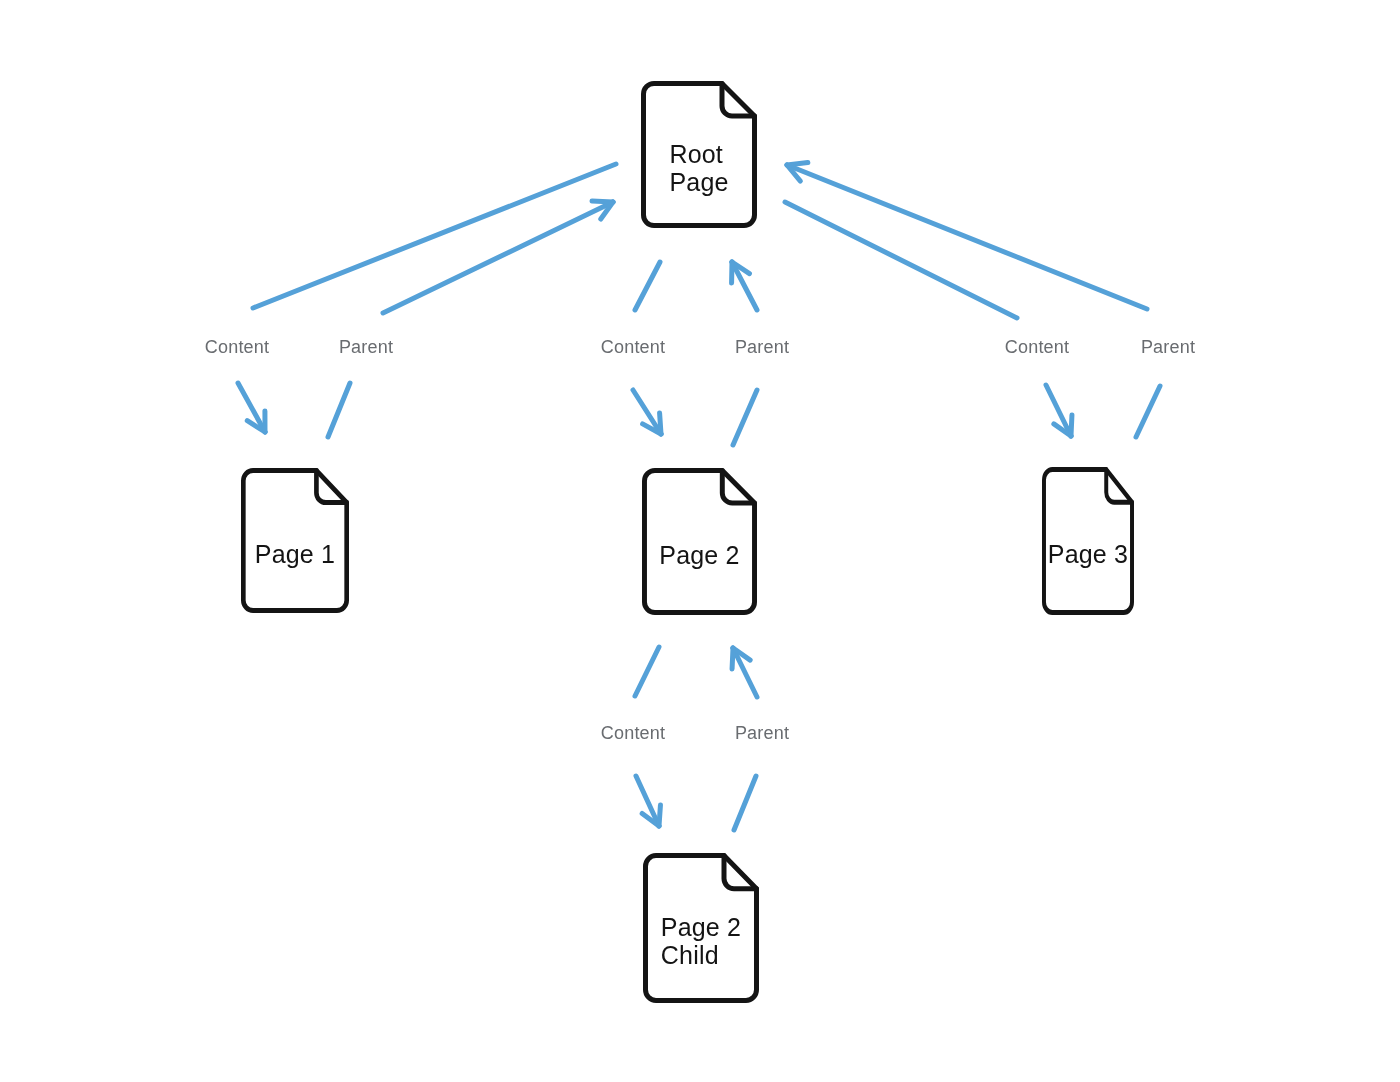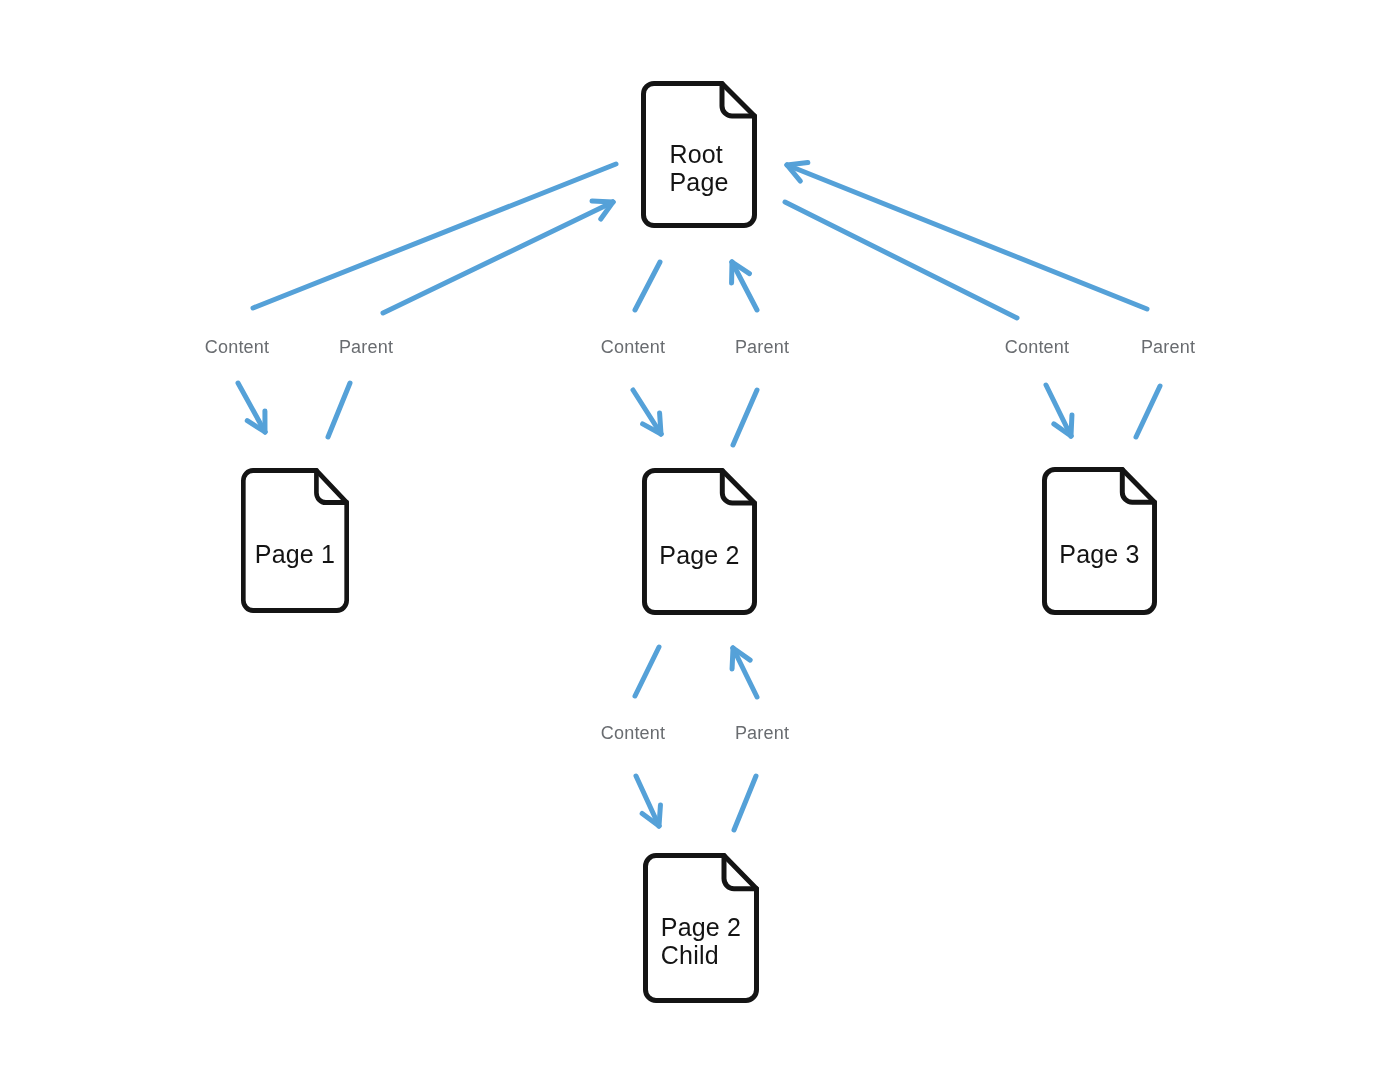--- a/index.html
+++ b/index.html
@@ -152,21 +152,21 @@
   </div>
 
   <div class="node" style="left: 642px; top: 468px; width: 115px; height: 147px;">
     <svg class="doc" viewBox="0 0 116 147" preserveAspectRatio="none">
       <path class="doc-body" d="M13 2.5 H81 L113.5 35 V134 A10.5 10.5 0 0 1 103 144.5 H13 A10.5 10.5 0 0 1 2.5 134 V13 A10.5 10.5 0 0 1 13 2.5 Z"></path>
       <path class="doc-fold" d="M81 2.5 V25 A10 10 0 0 0 91 35 H113.5"></path>
     </svg>
     <div class="node-label">Page 2</div>
   </div>
 
-  <div class="node" style="left: 1042px; top: 467px; width: 115px; height: 148px; border-radius: 28px;">
+  <div class="node" style="left: 1042px; top: 467px; width: 92px; height: 148px; border-radius: 28px;">
     <svg class="doc" viewBox="0 0 116 147" preserveAspectRatio="none">
       <path class="doc-body" d="M13 2.5 H81 L113.5 35 V134 A10.5 10.5 0 0 1 103 144.5 H13 A10.5 10.5 0 0 1 2.5 134 V13 A10.5 10.5 0 0 1 13 2.5 Z"></path>
       <path class="doc-fold" d="M81 2.5 V25 A10 10 0 0 0 91 35 H113.5"></path>
     </svg>
     <div class="node-label">Page 3</div>
   </div>
 
   <div class="node" style="left: 643px; top: 853px; width: 116px; height: 150px;">
     <svg class="doc" viewBox="0 0 116 147" preserveAspectRatio="none">
       <path class="doc-body" d="M13 2.5 H81 L113.5 35 V134 A10.5 10.5 0 0 1 103 144.5 H13 A10.5 10.5 0 0 1 2.5 134 V13 A10.5 10.5 0 0 1 13 2.5 Z"></path>

